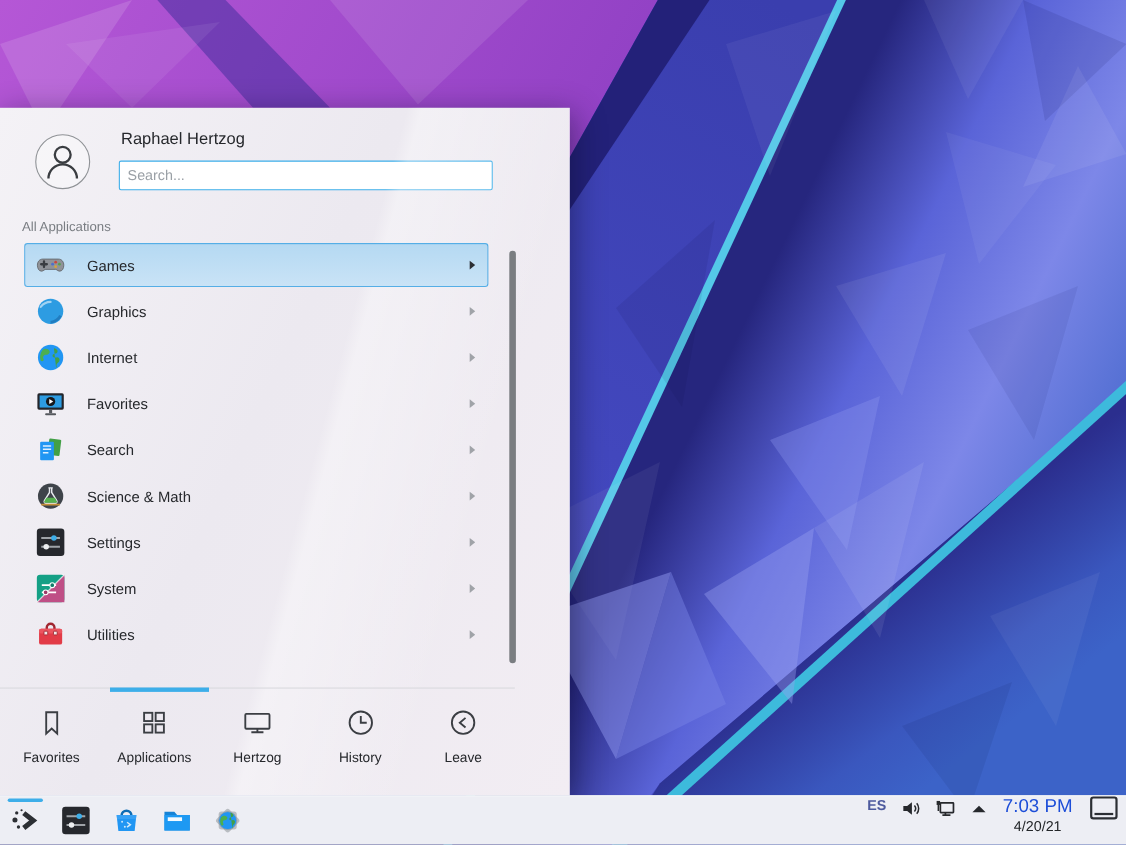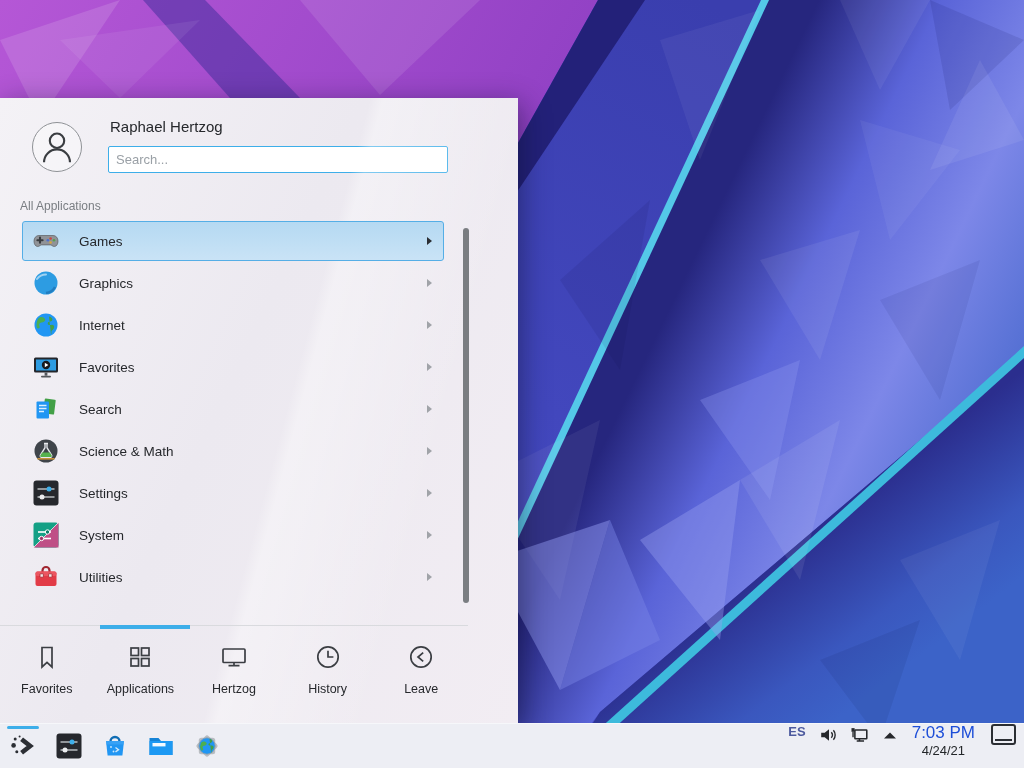--- a/index.html
+++ b/index.html
@@ -365,20 +365,20 @@
             </svg>
           </span>
           <span class="tray-ic caret">
             <svg viewBox="0 0 16 10">
               <path d="M2 8.5L8 2.5l6 6z" fill="#26282c"></path>
             </svg>
           </span>
         </span>
       <div class="clock">
         <div class="time">7:03 PM</div>
-        <div class="date">4/24/21</div>
+        <div class="date">4/20/21</div>
       </div>
       <div class="showdesk">
         <div class="sd-inner"></div>
       </div>
     </div>
   </div>
 </div>
 
 </body></html>

